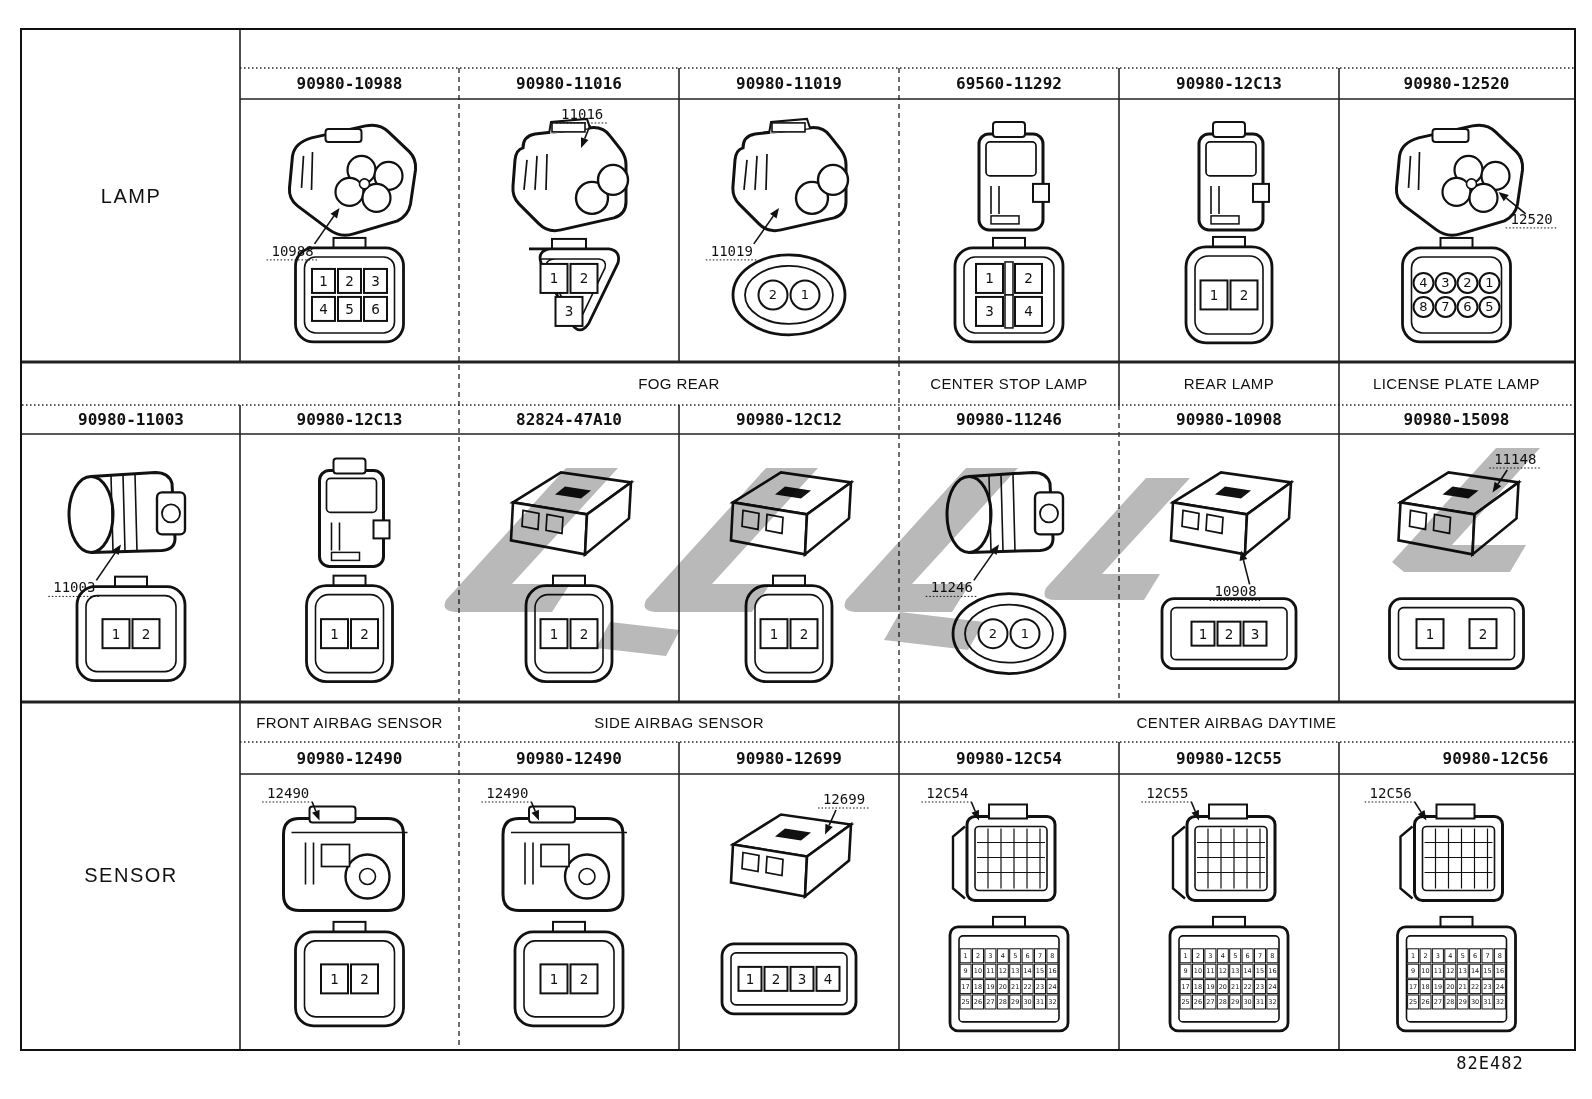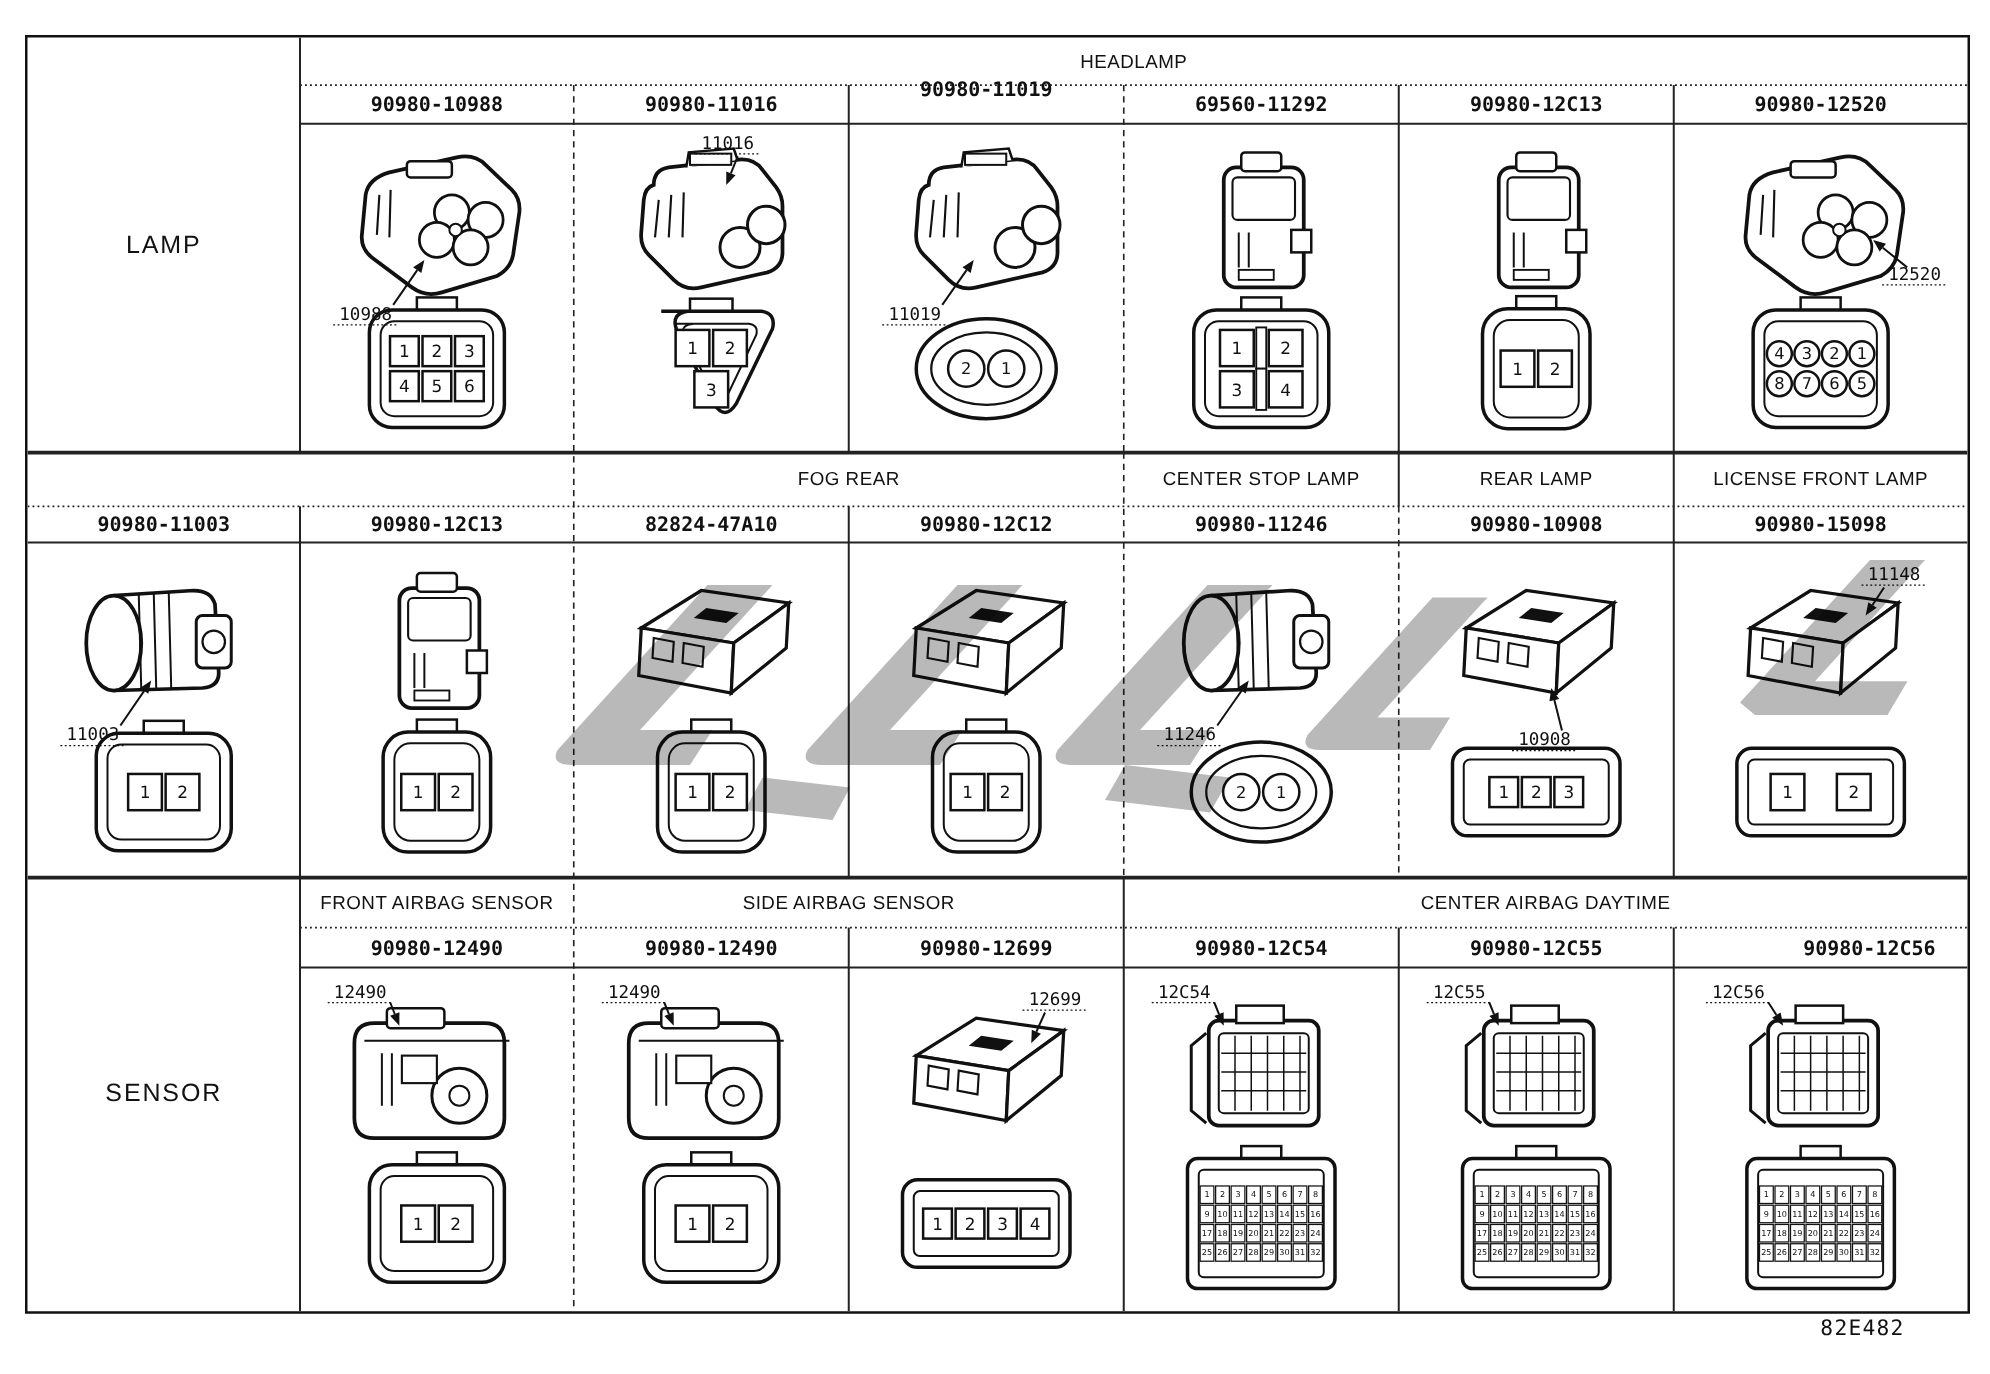--- a/index.html
+++ b/index.html
@@ -110,32 +110,31 @@
         <line x1="1097" y1="375" x2="1097" y2="672" stroke-width="1.3" stroke-dasharray="5 4"></line>
         <line x1="1097" y1="712" x2="1097" y2="1019" stroke-width="1.6"></line>
         <line x1="1317" y1="38" x2="1317" y2="672" stroke-width="1.6"></line>
         <line x1="1317" y1="712" x2="1317" y2="1019" stroke-width="1.6"></line>
       </g>
     </svg>
 
     <div class="lbl" style="left:0;top:0;width:218px;height:332px">LAMP</div>
     <div class="lbl" style="left:0;top:672px;width:218px;height:347px">SENSOR</div>
 
-    <div class="hdr" style="left:218px;top:0;width:1334px;height:38px">HEADLAMP</div>
     <div class="hdr" style="left:437px;top:332px;width:440px;height:43px">FOG REAR</div>
     <div class="hdr" style="left:877px;top:332px;width:220px;height:43px">CENTER STOP LAMP</div>
     <div class="hdr" style="left:1097px;top:332px;width:220px;height:43px">REAR LAMP</div>
-    <div class="hdr" style="left:1317px;top:332px;width:235px;height:43px">LICENSE FRONT LAMP</div>
+    <div class="hdr" style="left:1317px;top:332px;width:235px;height:43px">LICENSE PLATE LAMP</div>
     <div class="hdr" style="left:218px;top:672px;width:219px;height:40px">FRONT AIRBAG SENSOR</div>
     <div class="hdr" style="left:437px;top:672px;width:440px;height:40px">SIDE AIRBAG SENSOR</div>
     <div class="hdr" style="left:877px;top:672px;width:675px;height:40px">CENTER AIRBAG DAYTIME</div>
 
     <div class="pn" style="left:218px;top:38px;width:219px;height:31px">90980-10988</div>
     <div class="pn" style="left:437px;top:38px;width:220px;height:31px">90980-11016</div>
-    <div class="pn" style="left:657px;top:26px;width:220px;height:31px">90980-11019</div>
+    <div class="pn" style="left:657px;top:38px;width:220px;height:31px">90980-11019</div>
     <div class="pn" style="left:877px;top:38px;width:220px;height:31px">69560-11292</div>
     <div class="pn" style="left:1097px;top:38px;width:220px;height:31px">90980-12C13</div>
     <div class="pn" style="left:1317px;top:38px;width:235px;height:31px">90980-12520</div>
 
     <div class="pn" style="left:0;top:375px;width:218px;height:29px">90980-11003</div>
     <div class="pn" style="left:218px;top:375px;width:219px;height:29px">90980-12C13</div>
     <div class="pn" style="left:437px;top:375px;width:220px;height:29px">82824-47A10</div>
     <div class="pn" style="left:657px;top:375px;width:220px;height:29px">90980-12C12</div>
     <div class="pn" style="left:877px;top:375px;width:220px;height:29px">90980-11246</div>
     <div class="pn" style="left:1097px;top:375px;width:220px;height:29px">90980-10908</div>

